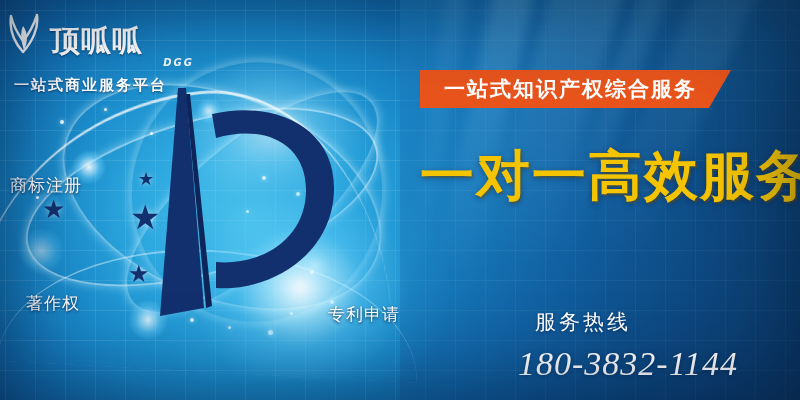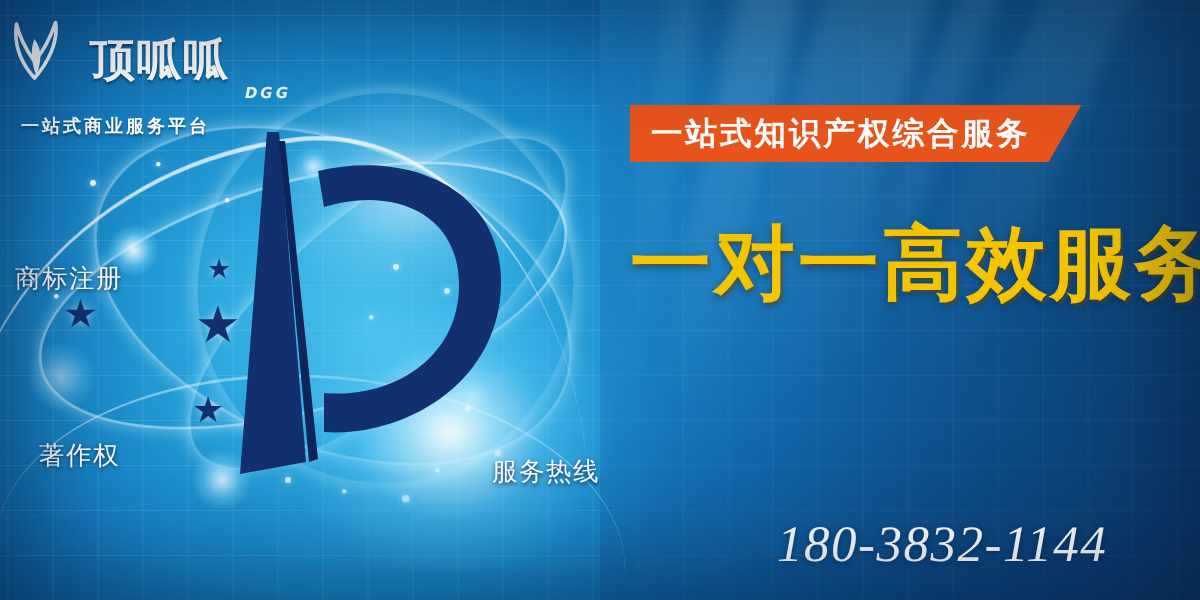--- a/index.html
+++ b/index.html
@@ -126,21 +126,21 @@
     border-radius: 50%;
     background: rgba(255,255,255,0.92);
     box-shadow: 0 0 5px rgba(200,240,255,0.9);
   }
 
   
   .monogram { position: absolute; left: 120px; top: 80px; width: 230px; height: 250px; }
 
   
   .brand { position: absolute; left: 8px; top: 12px; width: 190px; }
-  .brand-row { display: flex; align-items: flex-end; gap: 18px; }
+  .brand-row { display: flex; align-items: flex-end; gap: 8px; }
   .brand-mark { width: 34px; height: 44px; flex: none; }
   .brand-name {
     font-family: "DejaVu Sans", sans-serif;
     font-size: 30px;
     font-weight: bold;
     color: #ffffff;
     letter-spacing: 1px;
     line-height: 1;
     text-shadow: 0 1px 2px rgba(0,20,50,0.6);
   }
@@ -150,21 +150,21 @@
     font-weight: bold;
     font-style: italic;
     color: #ffffff;
     letter-spacing: 2px;
     text-align: right;
     margin: 1px 4px 0 0;
     opacity: .95;
   }
   .brand-tagline {
     font-family: Liberation Mono, monospace;
-    font-size: 12px;
+    font-size: 15px;
     font-weight: bold;
     color: #ffffff;
     letter-spacing: 2px;
     margin: 8px 0 0 6px;
     text-shadow: 0 1px 2px rgba(0,20,50,0.55);
   }
 
   
   .feature {
     position: absolute;
@@ -178,21 +178,21 @@
   .f-tm-reg  { left: 10px;  top: 174px; font-family: Liberation Mono, monospace; }
   .f-tm-srv  { left: 330px; top: 178px; }
   .f-copy    { left: 26px;  top: 292px; }
   .f-patent  { left: 328px; top: 303px; }
 
   
   .ribbon {
     position: absolute;
     left: 420px; top: 70px;
     height: 38px;
-    padding: 0 34px 0 14px;
+    padding: 0 34px 0 24px;
     display: flex;
     align-items: center;
     background: #e8541c;
     clip-path: polygon(0 0, 100% 0, calc(100% - 22px) 100%, 0 100%);
     box-shadow: 0 2px 6px rgba(0,20,45,0.35);
   }
   .ribbon-text {
     font-family: "DejaVu Sans", sans-serif;
     font-size: 21px;
     font-weight: bold;
@@ -321,23 +321,24 @@
         </svg>
       </div>
       <div class="brand-name">顶呱呱</div>
     </div>
     <div class="brand-sub">DGG</div>
     <div class="brand-tagline">一站式商业服务平台</div>
   </div>
 
   <div class="feature f-tm-reg">商标注册</div>
   <div class="feature f-copy">著作权</div>
-  <div class="feature f-patent">服务热线</div>
+  <div class="feature f-patent">专利申请</div>
 
   <div class="ribbon">
     <span class="ribbon-text">一站式知识产权综合服务</span>
   </div>
   <div class="headline headline-1">一对一高效服务</div>
 
+  <div class="hotline-label">服务热线</div>
   <div class="hotline-number">180-3832-1144</div>
 
   <div class="vignette"></div>
 </div>
 
 </body></html>

